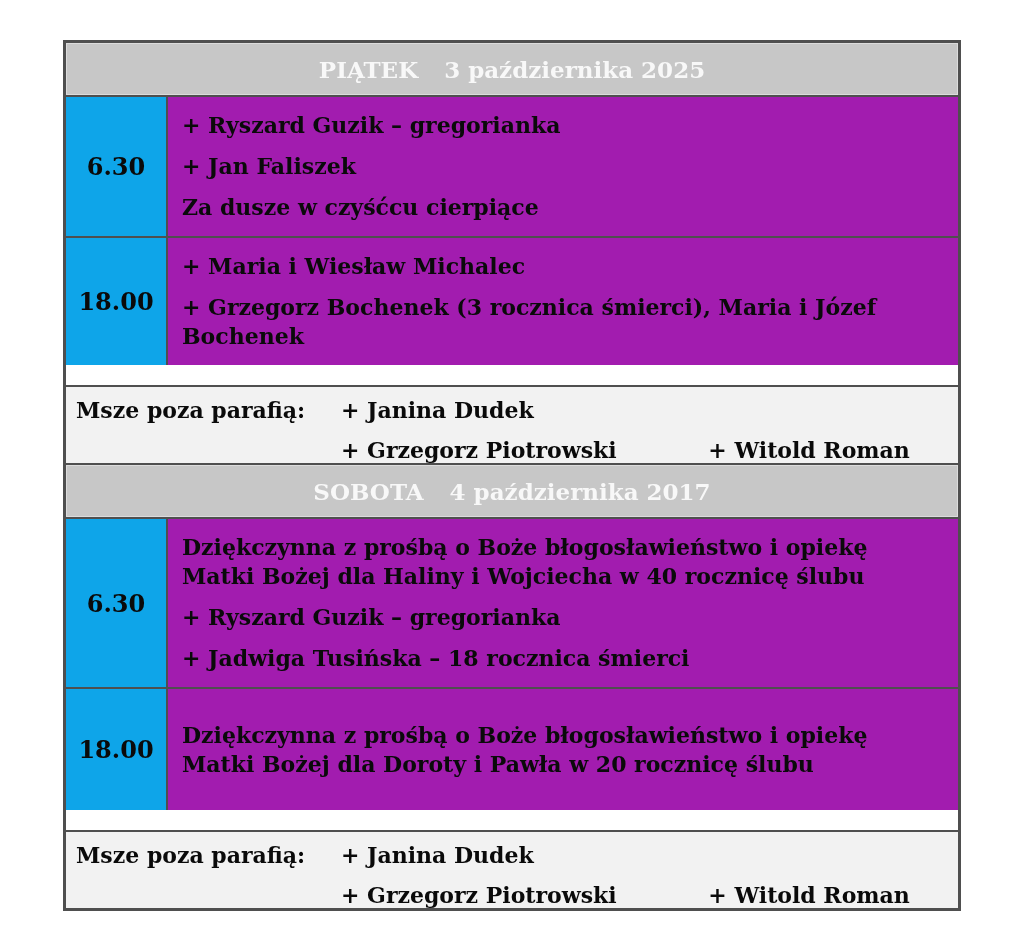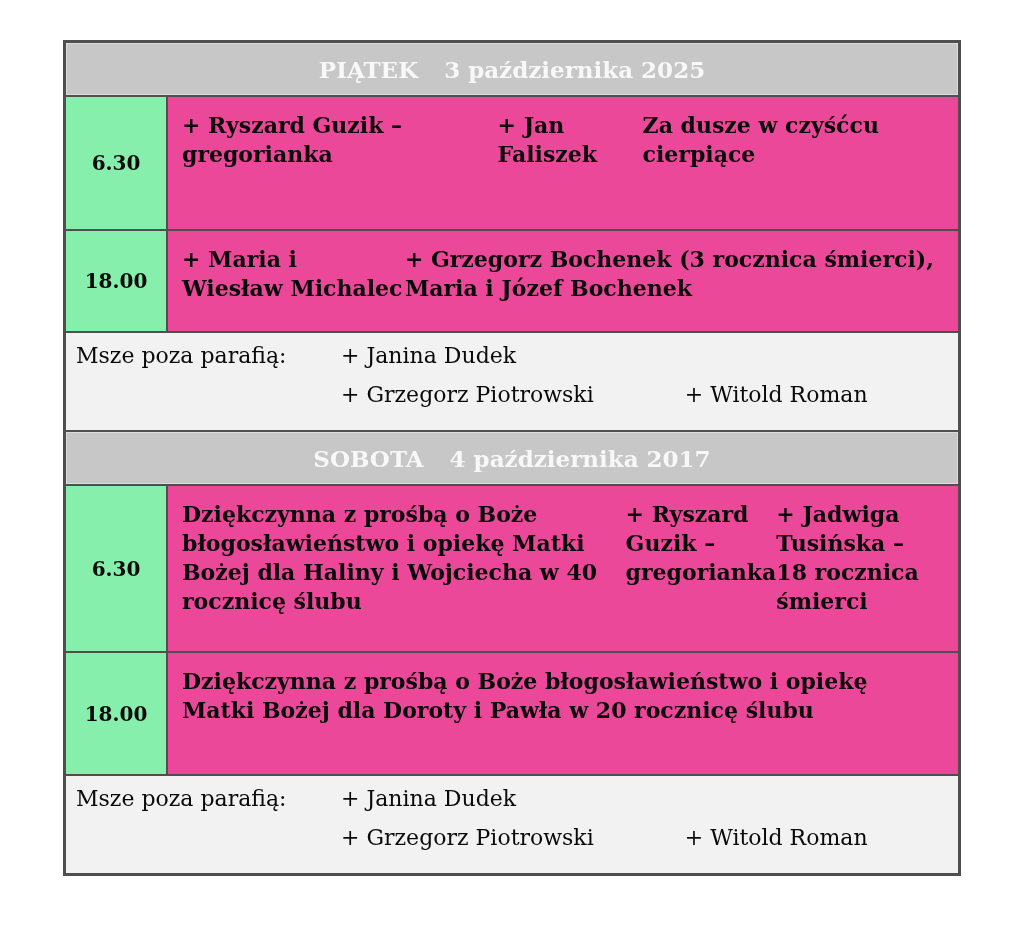--- a/index.html
+++ b/index.html
@@ -36,54 +36,55 @@
     justify-content: center;
     min-height: 52px;
     box-shadow: inset 0 0 0 1px #dcdcdc;
   }
   .day-header .hgap { display: inline-block; width: 26px; }
   .row-border { border-top: 2px solid #4f4f4f; }
   .mass-row { display: flex; align-items: stretch; }
   .time-cell {
     flex: 0 0 100px;
     width: 100px;
-    background: #86efac;
+    background: #0ea5e9;
     border-right: 2px solid #4f4f4f;
     display: flex;
     align-items: center;
     justify-content: center;
     font-weight: bold;
-    font-size: 20px;
+    font-size: 24px;
     color: #0a0a0a;
   }
   .intentions-cell {
     flex: 1 1 auto;
-    background: #ec4899;
+    background: #a21caf;
     padding: 8px 18px 8px 14px;
     display: flex;
-    flex-direction: row;
+    flex-direction: column;
     justify-content: center;
   }
   .intention {
     margin: 6px 0;
     font-weight: bold;
     font-size: 22px;
     line-height: 1.32;
     color: #0a0a0a;
   }
   .r-f630  { min-height: 132px; }
   .r-f1800 { min-height: 100px; }
   .r-s630  { min-height: 165px; }
   .r-s1800 { min-height: 121px; }
   .footer-row {
     background: #f2f2f2;
-    padding: 10px 12px 23px 10px;
-    font-weight: normal;
+    padding: 10px 12px 0 10px;
+    font-weight: bold;
     font-size: 22px;
     color: #0a0a0a;
+    margin-top: 20px;
   }
   .f-mh1 { min-height: 58px; }
   .f-mh2 { min-height: 64px; }
   .footer-line1 { display: flex; align-items: baseline; }
   .footer-label { flex: 0 0 265px; width: 265px; }
   .footer-line2 { padding-left: 265px; margin-top: 14px; }
   .footer-entry-right { margin-left: 84px; }
 </style>
 </head>
 <body>

